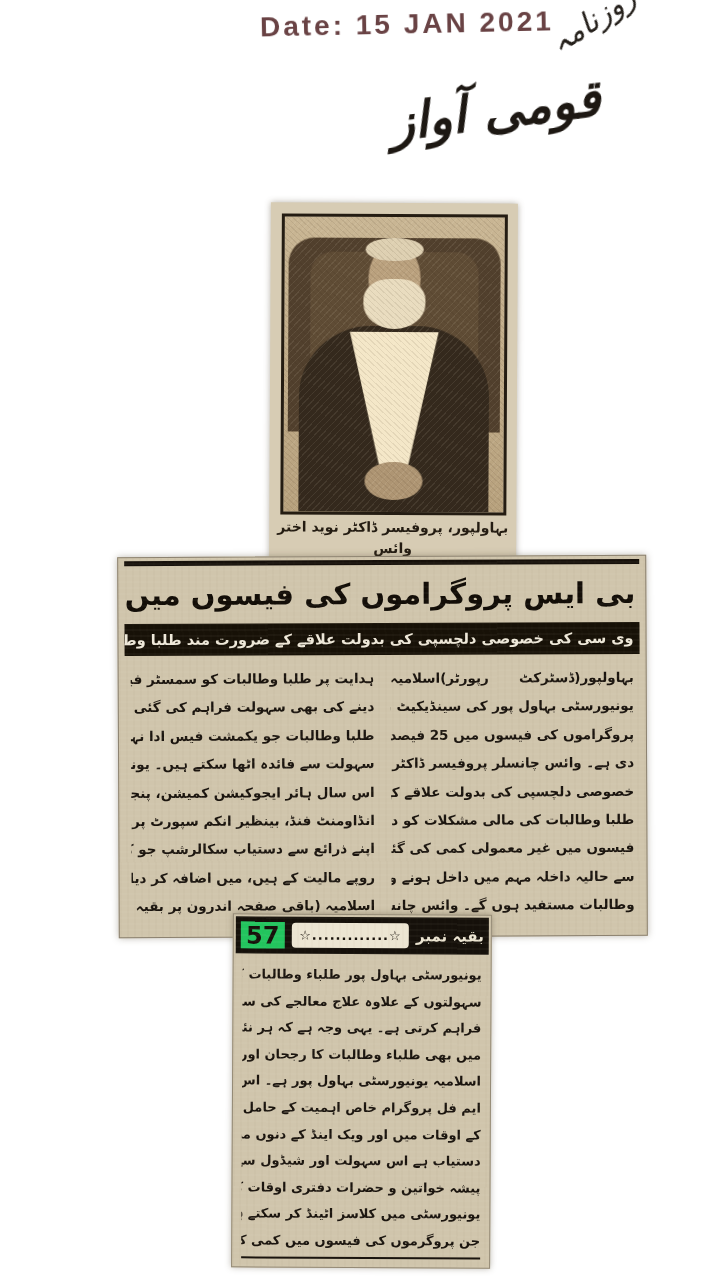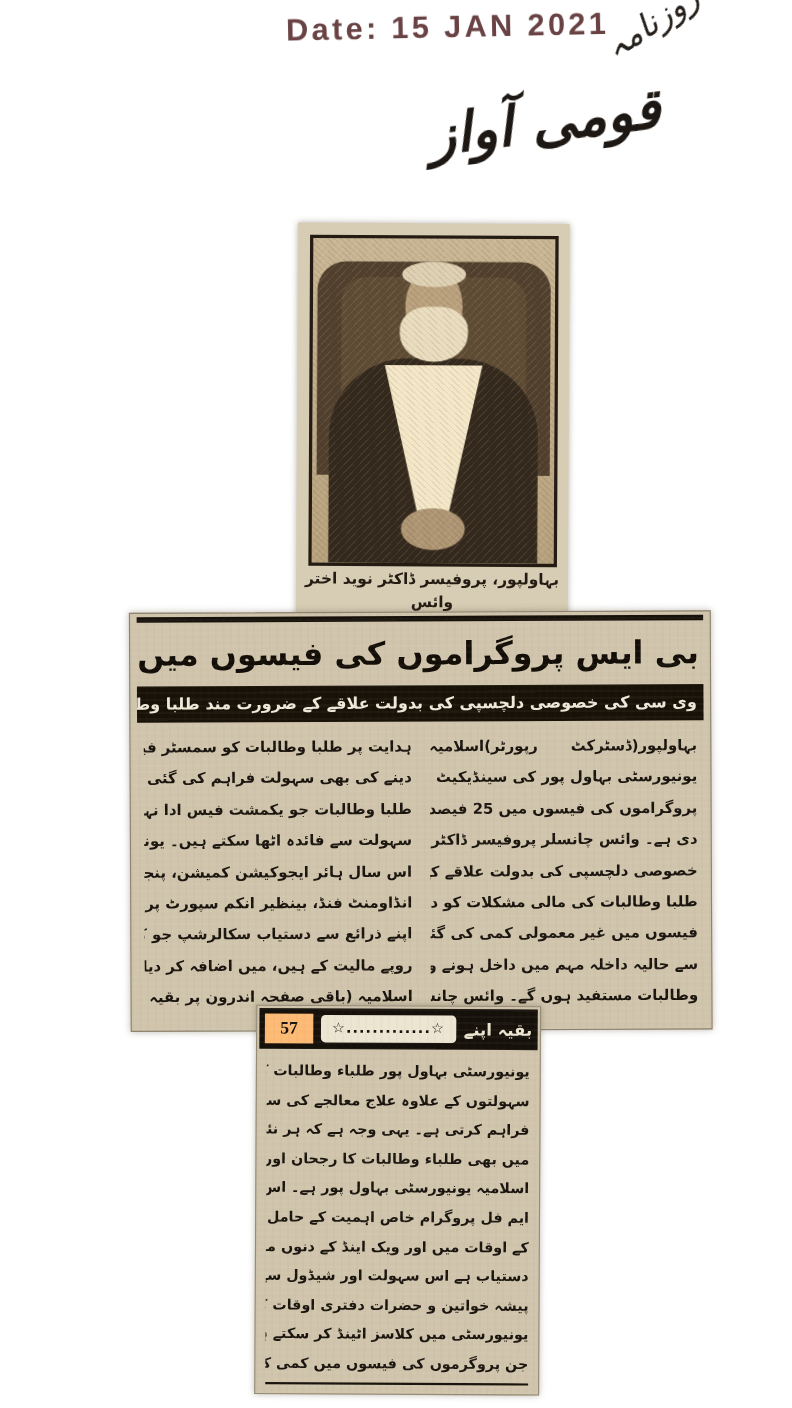--- a/index.html
+++ b/index.html
@@ -63,22 +63,22 @@
   .col{flex:1;min-width:0;}
   .bline{font-size:13.5px;font-weight:bold;color:#1a140e;line-height:28.4px;
          white-space:nowrap;overflow:hidden;text-align:justify;text-align-last:justify;}
 
   
   .cont-clip{position:absolute;left:232px;top:914px;width:257px;height:352px;
          background:#d0c5ac;border:1px solid #948a76;transform:rotate(.3deg);
          box-shadow:0 0 6px rgba(90,80,60,.4);}
   .cont-bar{height:37px;background:#15100a;margin:2px;display:flex;align-items:center;
          gap:7px;padding:0 5px;}
-  .num-box{background:#fdba74;color:#16100a;font-size:16px;font-weight:bold;
-         width:44px;height:27px;display:flex;align-items:center;justify-content:center;font-family:Liberation Serif, serif;}
+  .num-box{background:#22c55e;color:#16100a;font-size:24px;font-weight:bold;
+         width:44px;height:27px;display:flex;align-items:center;justify-content:center;}
   .stars{flex:1;background:#ece5d2;height:25px;border-radius:4px;color:#16100a;
          font-size:13px;font-weight:bold;display:flex;align-items:center;
          justify-content:center;letter-spacing:1px;overflow:hidden;}
   .baqiya{color:#ece5d2;font-size:15px;font-weight:bold;white-space:nowrap;}
   .cont-body{padding:6px 9px 0 9px;}
   .cline{font-size:13px;font-weight:bold;color:#1a140e;line-height:26.6px;
          white-space:nowrap;overflow:hidden;text-align:justify;text-align-last:justify;}
   .cline:last-child{border-bottom:2px solid #1a140e;padding-bottom:2px;}
 </style>
 </head>
@@ -138,21 +138,21 @@
           <div class="bline" dir="rtl">اسلامیہ (باقی صفحہ اندرون پر بقیہ نمبر 57)</div>
         </div>
     </div>
     <div class="paper-tex"></div>
   </div>
 
   <div class="cont-clip">
     <div class="cont-bar">
       <div class="num-box">57</div>
       <div class="stars" dir="ltr">☆.............☆</div>
-      <div class="baqiya" dir="rtl">بقیہ اپنے</div>
+      <div class="baqiya" dir="rtl">بقیہ نمبر</div>
     </div>
     <div class="cont-body">
         <div class="cline" dir="rtl">یونیورسٹی بہاول پور طلباء وطالبات کو رعایتی سفری</div>
         <div class="cline" dir="rtl">سہولتوں کے علاوہ علاج معالجے کی سہولت بھی</div>
         <div class="cline" dir="rtl">فراہم کرتی ہے۔ یہی وجہ ہے کہ ہر نئی ایڈمیشن مہم</div>
         <div class="cline" dir="rtl">میں بھی طلباء وطالبات کا رجحان اور پہلی ترجیح</div>
         <div class="cline" dir="rtl">اسلامیہ یونیورسٹی بہاول پور ہے۔ اس کے علاوہ</div>
         <div class="cline" dir="rtl">ایم فل پروگرام خاص اہمیت کے حامل ہیں جو شام</div>
         <div class="cline" dir="rtl">کے اوقات میں اور ویک اینڈ کے دنوں میں بھی</div>
         <div class="cline" dir="rtl">دستیاب ہے اس سہولت اور شیڈول سے ملازمت</div>

